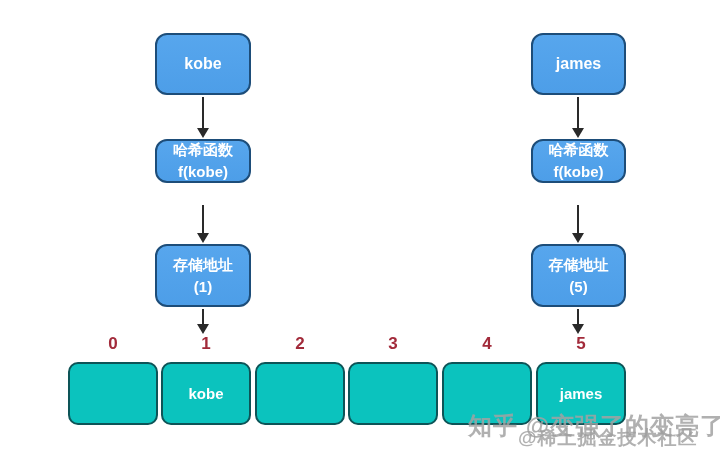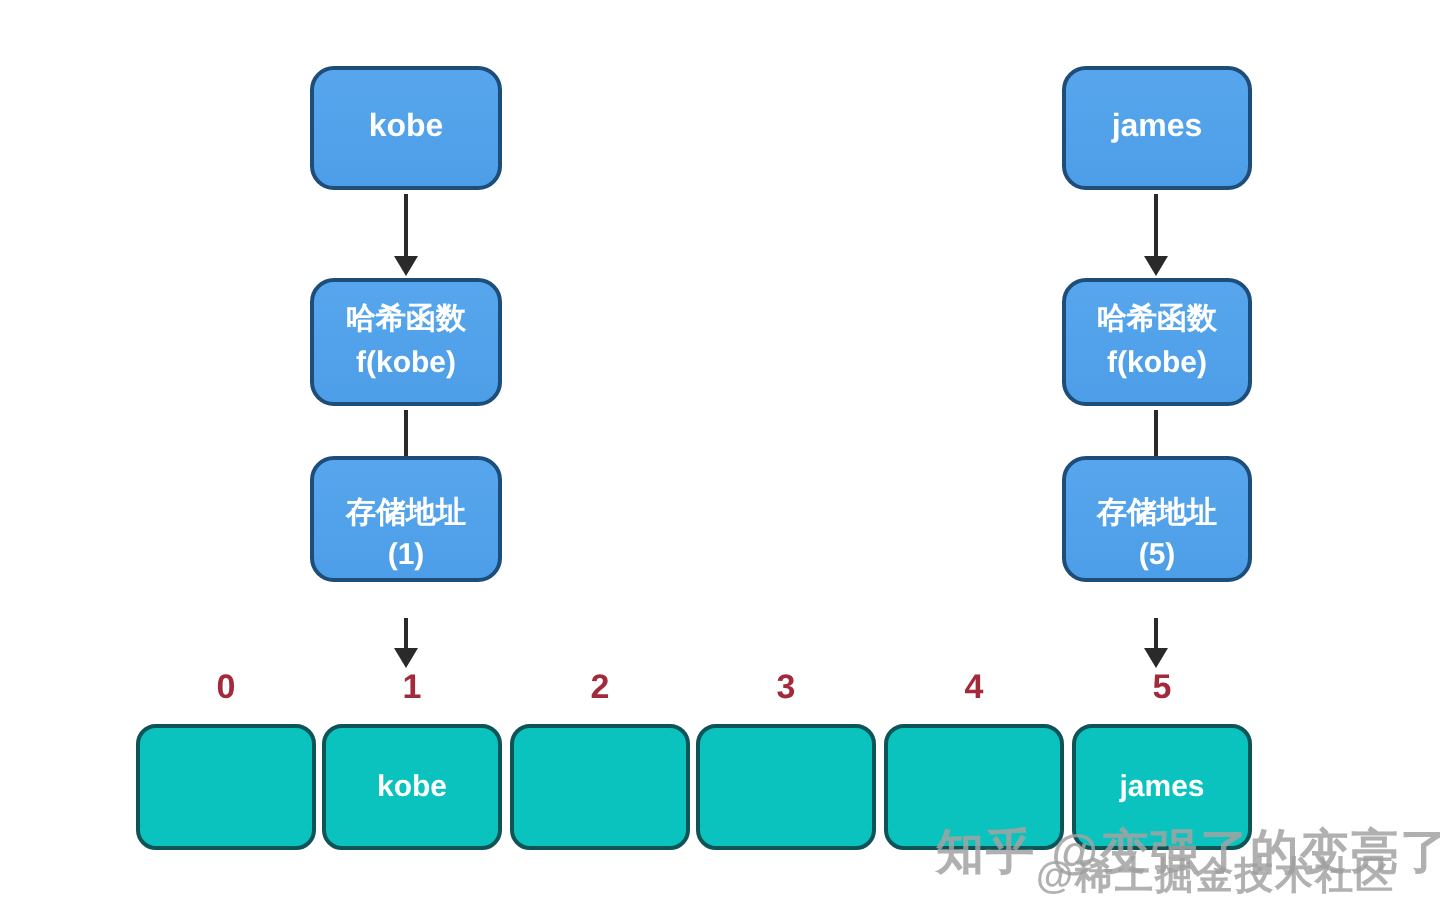--- a/index.html
+++ b/index.html
@@ -14,22 +14,22 @@
     position:absolute;box-sizing:border-box;
     background:linear-gradient(180deg, var(--node-fill-top,#57a6ed), var(--node-fill,#4d9ee8));
     border:2px solid var(--node-border,#1d4d79);
     border-radius:12px;color:#fff;
     display:flex;flex-direction:column;align-items:center;justify-content:center;
     font-size:15px;line-height:1.45;text-align:center;
   }
   .col-left .node{left:155px;width:96px;}
   .col-right .node{left:531px;width:95px;}
   .node.r1{top:33px;height:62px;font-size:16px;}
-  .node.r2{top:139px;height:64px;}
-  .node.r3{top:228px;height:63px;justify-content:flex-end;}
+  .node.r2{top:139px;height:44px;}
+  .node.r3{top:244px;height:63px;}
 
   
   .v-arrow{position:absolute;width:14px;transform:translateX(-50%);}
   .v-arrow::before{
     content:"";position:absolute;left:50%;top:0;bottom:8px;width:2px;margin-left:-1px;
     background:var(--arrow,#2a2a2a);
   }
   .v-arrow::after{
     content:"";position:absolute;left:50%;bottom:0;margin-left:-6px;width:0;height:0;
     border-left:6px solid transparent;border-right:6px solid transparent;

